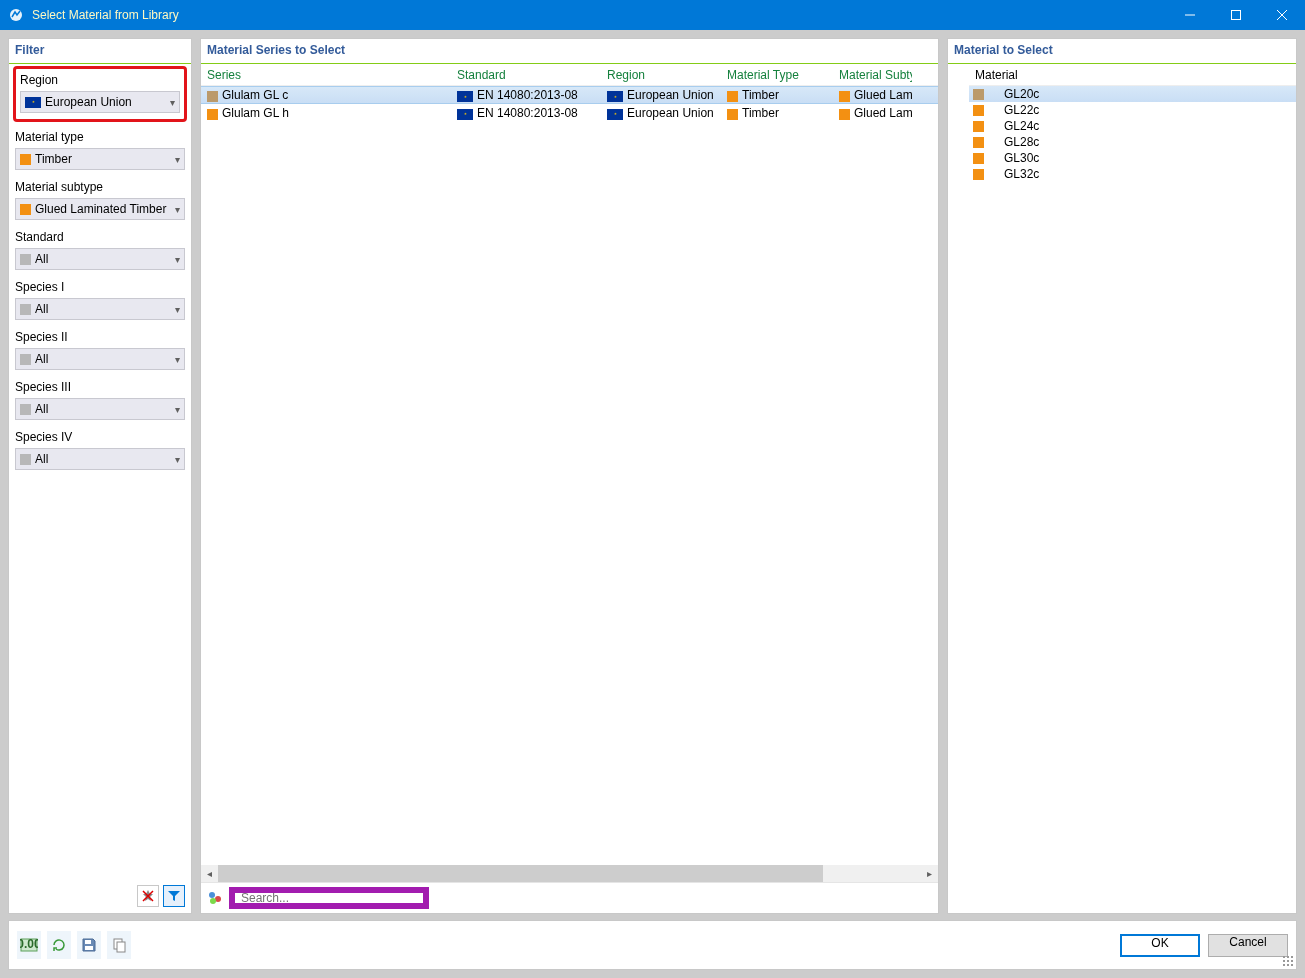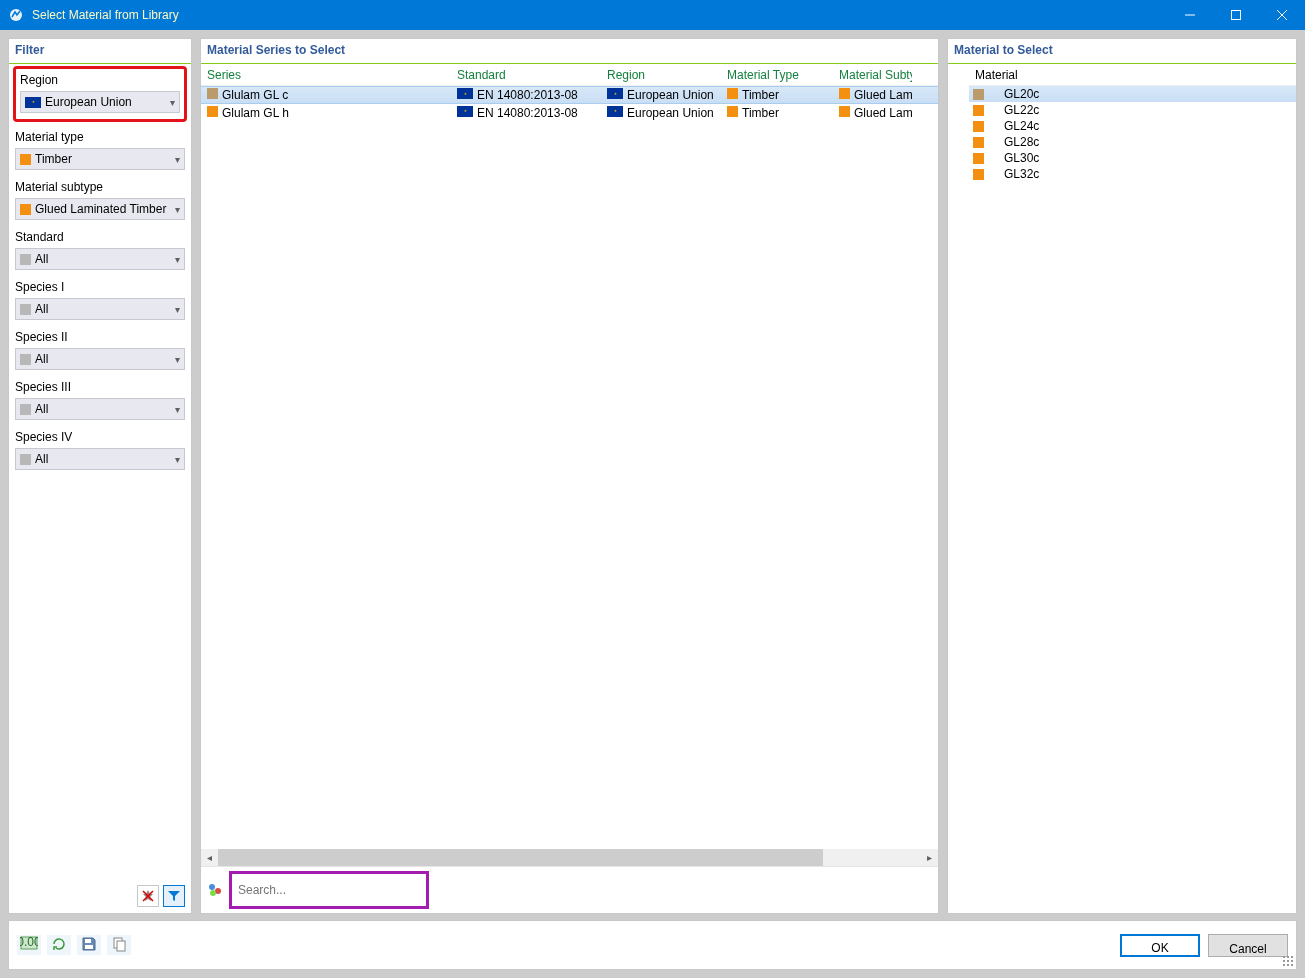--- a/index.html
+++ b/index.html
@@ -33,54 +33,54 @@
 .iconbtn.active { border: 1px solid #0078d7; background: #e6f0fb; }
 
 
 .series-panel { flex: 1; min-width: 0; }
 .series-body { flex: 1; overflow: hidden; position: relative; display: flex; flex-direction: column; }
 .grid { flex: 1; overflow: hidden; }
 .grid-header { display: flex; background: #fff; color: #15803d; border-bottom: 1px solid #eee; height: 22px; align-items: center; }
 .gh-cell { padding: 0 6px; border-right: 1px solid transparent; font-weight: 400; white-space: nowrap; overflow: hidden; text-overflow: clip; }
 .grid-row { display: flex; height: 18px; align-items: center; border-bottom: 1px solid transparent; }
 .grid-row.selected { background: linear-gradient(#d7e8f8,#c9def5); border-top: 1px solid #a8cdee; border-bottom: 1px solid #a8cdee; }
-.g-cell { padding: 0 6px; display: flex; align-items: flex-start; gap: 4px; white-space: nowrap; overflow: hidden; }
+.g-cell { padding: 0 6px; display: flex; align-items: flex-end; gap: 4px; white-space: nowrap; overflow: hidden; }
 .sq { width: 11px; height: 11px; display: inline-block; flex-shrink: 0; }
 .sq.orange { background: #f39012; }
 .sq.tan { background: #bb9a6b; }
 .sq.gray { background: #b8b8b8; }
 .eu-flag { width: 16px; height: 11px; background: #003399; position: relative; flex-shrink: 0; display: inline-flex; align-items: center; justify-content: center; color: #ffcc00; font-size: 7px; letter-spacing: -1px; }
 
 .col-series { width: 250px; }
 .col-standard { width: 150px; }
 .col-region { width: 120px; }
 .col-mtype { width: 112px; }
 .col-msub { width: 80px; }
 
 .hscroll { height: 17px; background: #f0f0f0; display: flex; align-items: center; }
 .hscroll .arrow { width: 17px; height: 17px; display: flex; align-items: center; justify-content: center; color: #606060; font-size: 10px; cursor: pointer; background: #f0f0f0; }
 .hscroll .track { flex: 1; height: 17px; background: #f0f0f0; position: relative; }
 .hscroll .thumb { position: absolute; left: 0; width: 86%; top: 0; bottom: 0; background: #cdcdcd; }
 
 .search-row { display: flex; align-items: center; gap: 6px; padding: 4px 6px; border-top: 1px solid #e5e5e5; }
-.search-input { flex: 0 0 200px; height: 38px; border: 3px solid #a21caf; padding: 0 6px; color: #888; background: #fff; }
+.search-input { flex: 0 0 200px; height: 22px; border: 6px solid #a21caf; padding: 0 6px; color: #888; background: #fff; }
 
 
 .material-panel { width: 350px; }
 .material-body { flex: 1; overflow: auto; margin-left: 21px; }
 .mat-header { height: 22px; display: flex; align-items: center; padding: 0 6px; border-bottom: 1px solid #eee; }
 .mat-row { height: 16px; display: flex; align-items: center; gap: 20px; padding: 0 4px; }
 .mat-row.selected { background: linear-gradient(#d7e8f8,#c9def5); }
 
 
 .bottom-bar { height: 50px; background: #fff; border: 1px solid #c8c8c8; display: flex; align-items: center; padding: 0 8px; gap: 6px; }
 .bottom-left { display: flex; gap: 6px; }
-.toolbtn { width: 24px; height: 20px; border: 1px solid transparent; background: #eef5fb; display: flex; align-items: flex-start; justify-content: center; cursor: pointer; }
+.toolbtn { width: 24px; height: 28px; border: 1px solid transparent; background: #eef5fb; display: flex; align-items: center; justify-content: center; cursor: pointer; font-weight: bold; }
 .bottom-right { margin-left: auto; display: flex; gap: 8px; }
-.btn { width: 80px; height: 23px; border: 1px solid #adadad; background: #e1e1e1; cursor: pointer; display: flex; align-items: flex-end; justify-content: center; }
+.btn { width: 80px; height: 23px; border: 1px solid #adadad; background: #e1e1e1; cursor: pointer; display: flex; align-items: flex-start; justify-content: center; }
 .btn.primary { border: 2px solid #0078d7; background: #fff; }
 .resize-grip { position: absolute; right: 2px; bottom: 2px; width: 12px; height: 12px; background-image: radial-gradient(circle at 2px 2px, #999 1px, transparent 1px); background-size: 4px 4px; }
 </style>
 </head>
 <body>
 
 <div class="window">
 
   <div class="titlebar">
     <svg class="app-icon" viewBox="0 0 16 16">

